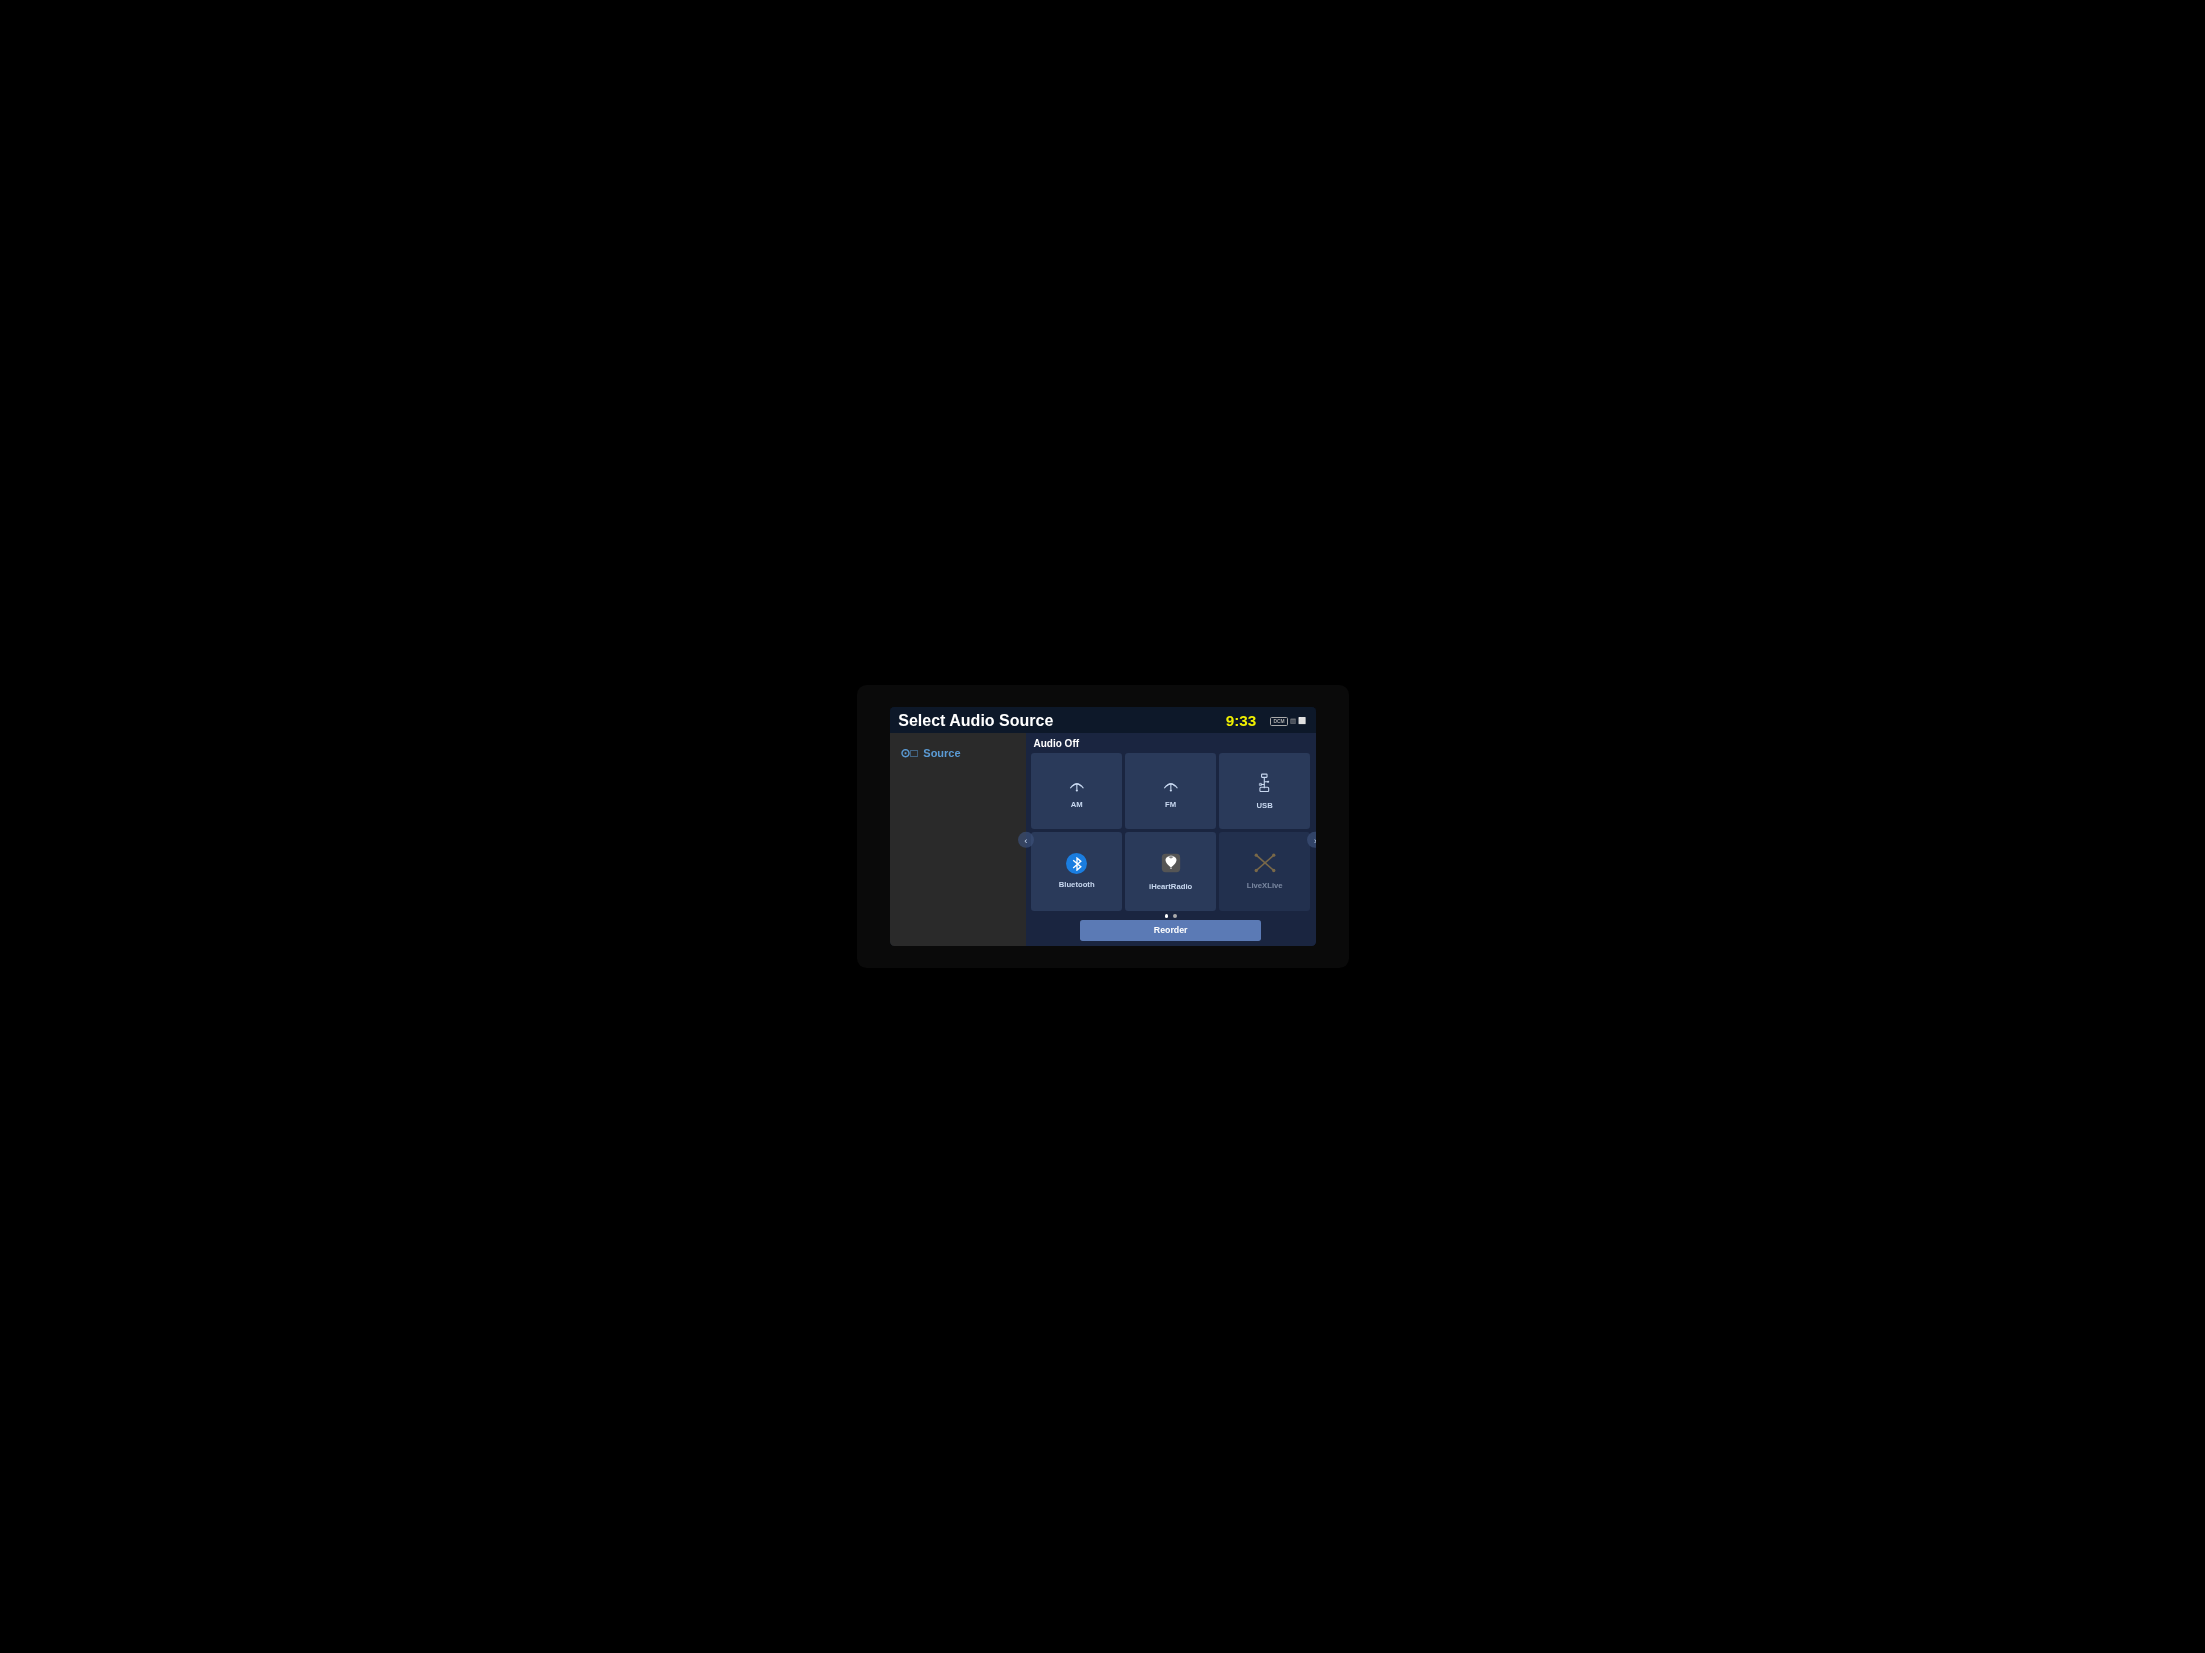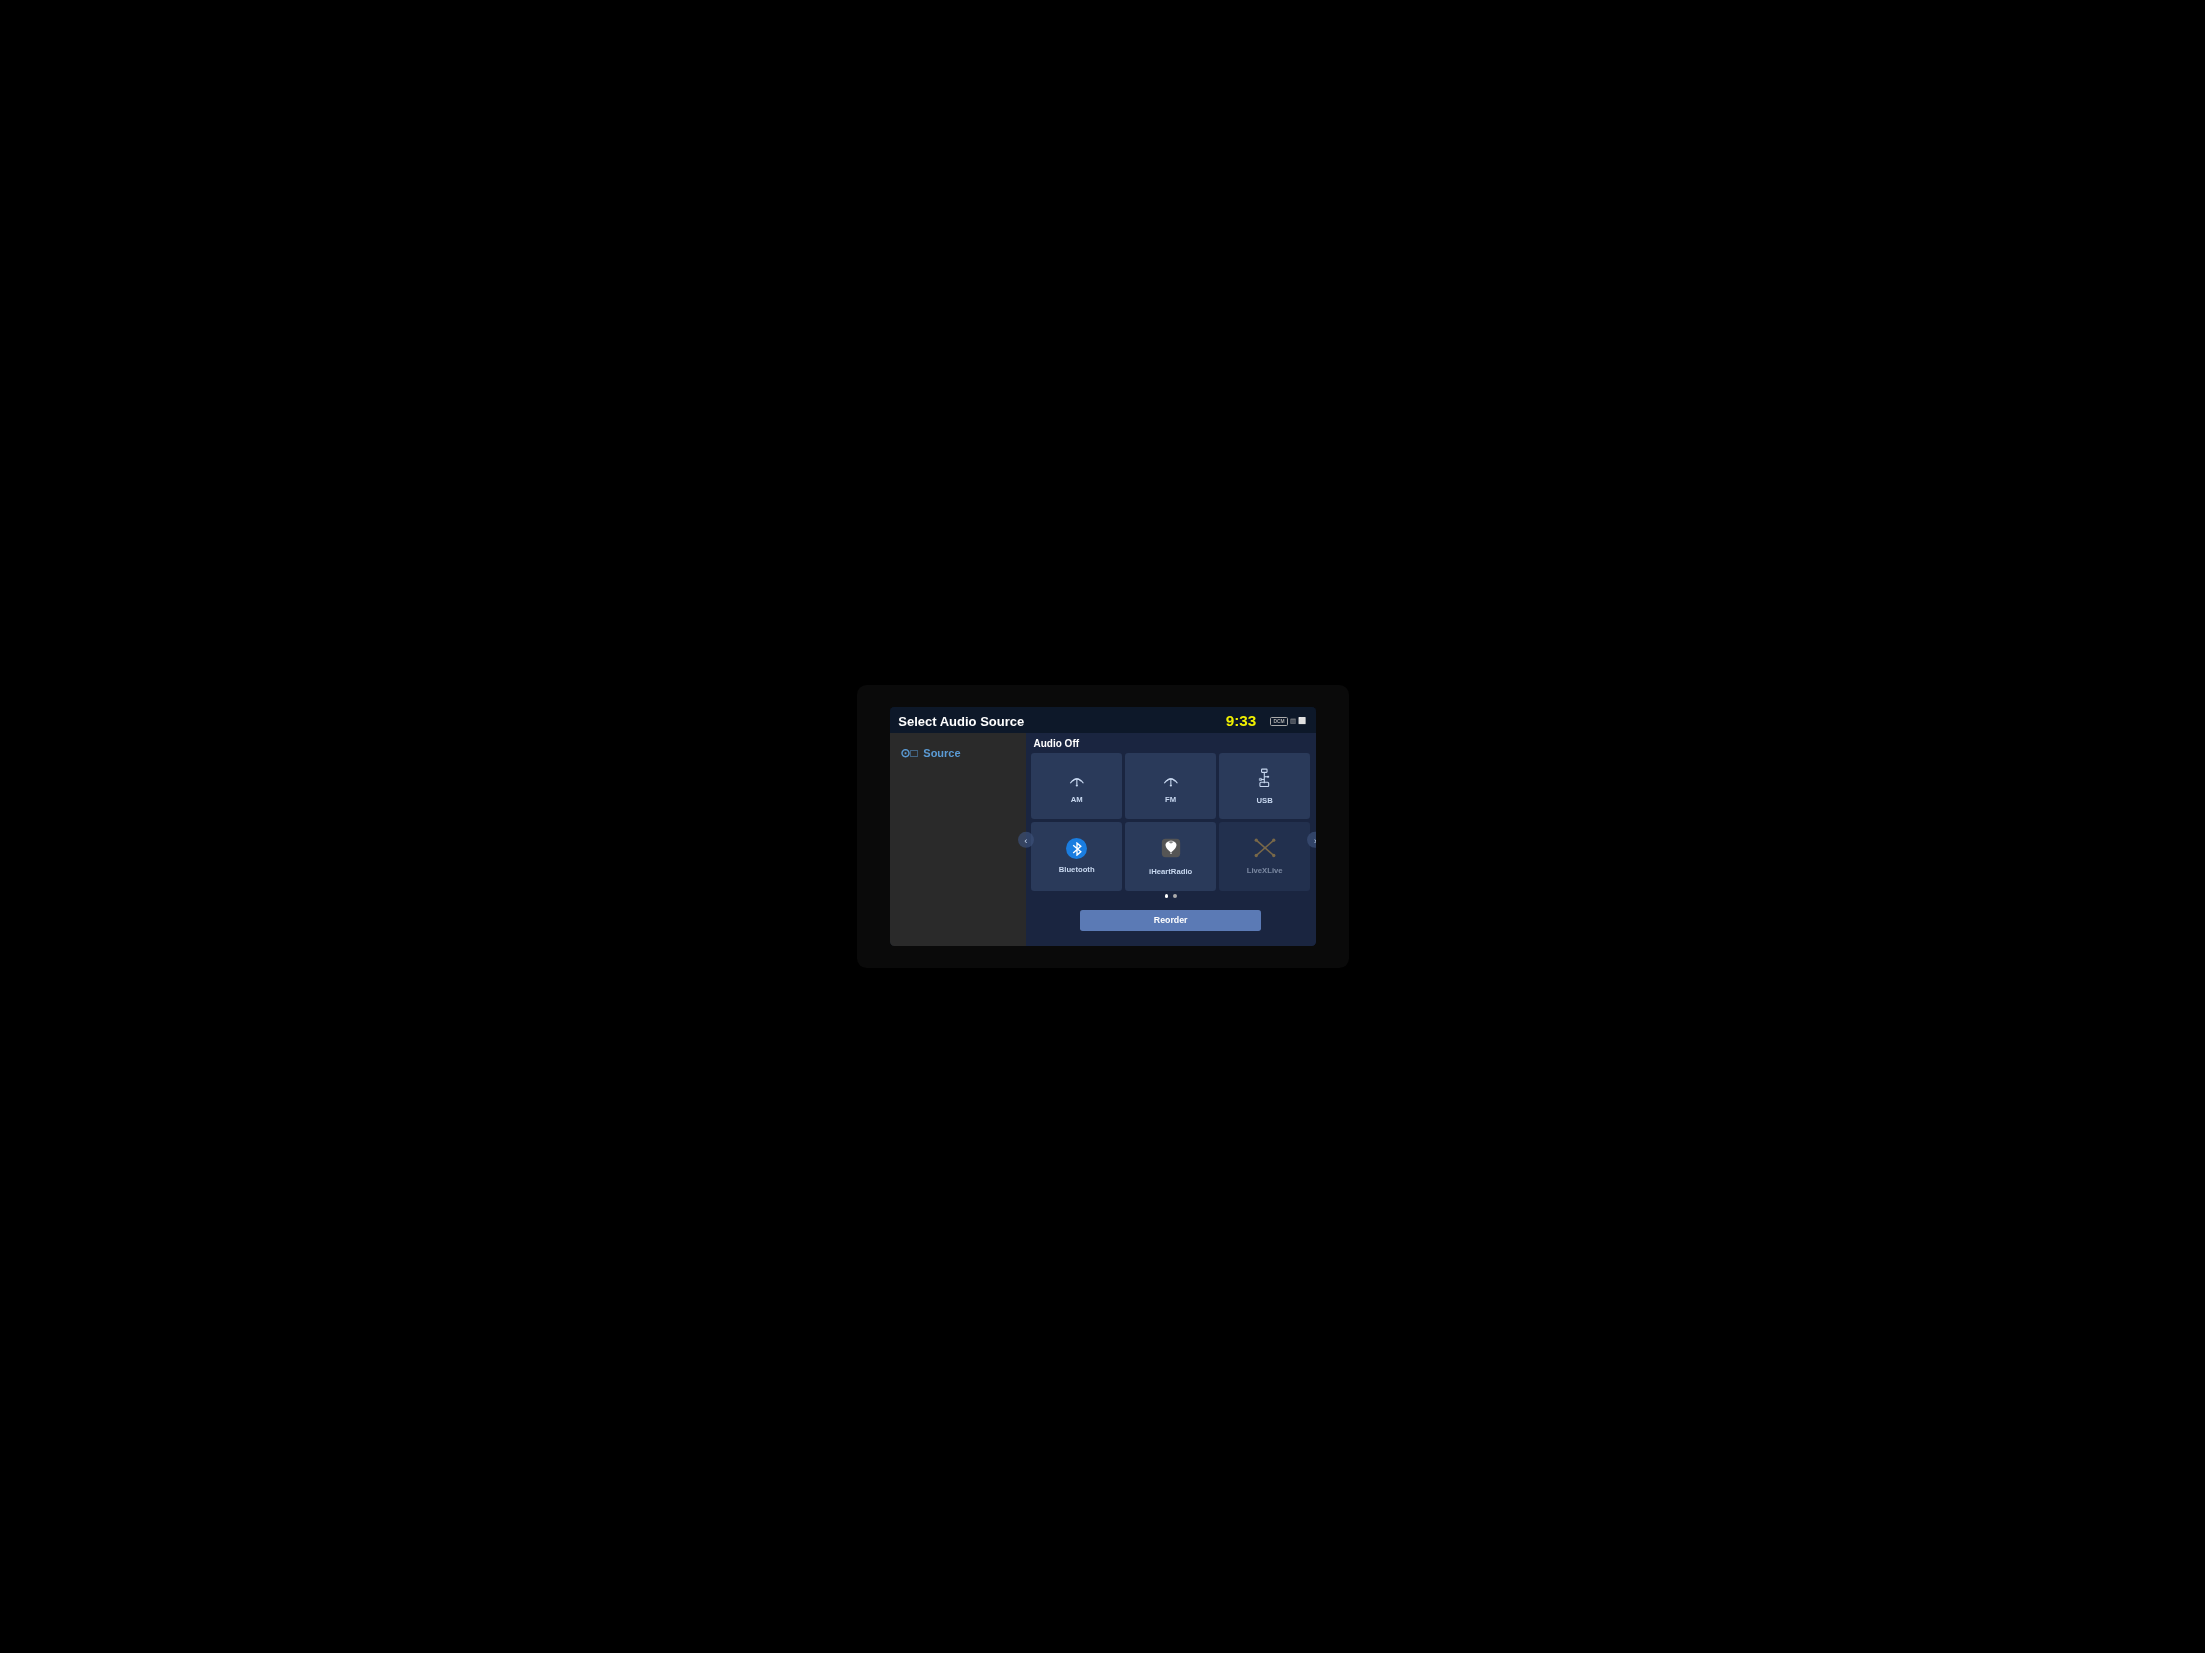--- a/index.html
+++ b/index.html
@@ -37,21 +37,21 @@
       background: #0d1829;
       display: flex;
       align-items: center;
       justify-content: space-between;
       padding: 5.5px 8.8px 3.3px 8.8px;
       flex-shrink: 0;
     }
 
     .header-title {
       color: #ffffff;
-      font-size: 13px;
+      font-size: 16px;
       font-weight: bold;
     }
 
     .header-right {
       display: flex;
       align-items: center;
       gap: 14px;
     }
 
     .clock {
@@ -209,21 +209,21 @@
       background: #5b7ab5;
       border: none;
       border-radius: 2.7px;
       color: #ffffff;
       font-size: 8.8px;
       font-weight: bold;
       padding: 5.5px;
       text-align: center;
       cursor: pointer;
       width: 65%;
-      margin: 10px auto;
+      margin: 0 auto;
       display: block;
     }
 
     
     .nav-arrow {
       position: absolute;
       top: 50%;
       transform: translateY(-50%);
       background: rgba(60,80,120,0.7);
       border: none;

